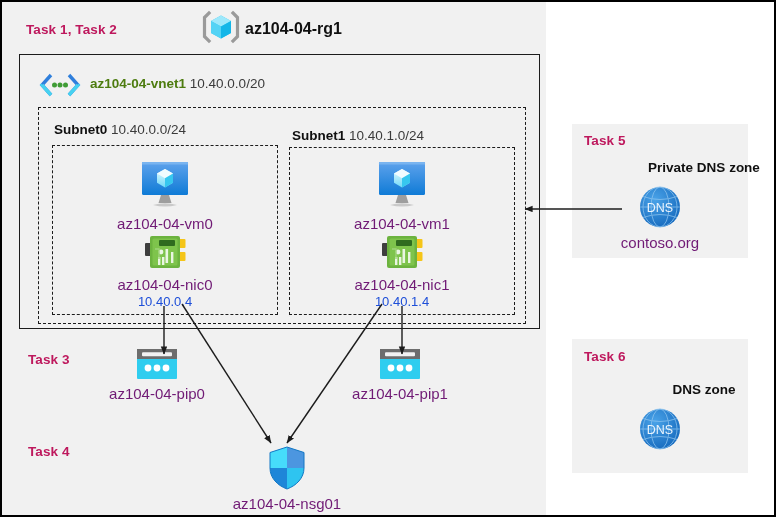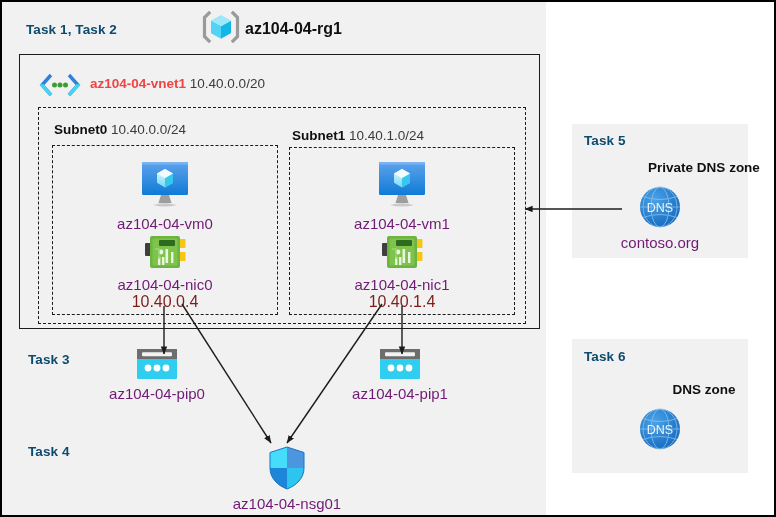--- a/index.html
+++ b/index.html
@@ -24,21 +24,21 @@
   
   .panel {
     position: absolute;
     background: #f1f1f1;
     box-sizing: border-box;
   }
   .task-label {
     position: absolute;
     font-size: 13.5px;
     font-weight: bold;
-    color: #0c4a6e;
+    color: #be185d;
     letter-spacing: 0.1px;
     white-space: nowrap;
   }
 
   
   #rg-panel {
     left: 0px;
     top: 0px;
     width: 544px;
     height: 517px;
@@ -67,21 +67,21 @@
   }
   #vnet-icon { position: absolute; left: 36px; top: 70px; width: 44px; height: 26px; }
   #vnet-title {
     position: absolute;
     left: 88px;
     top: 74px;
     font-size: 13.5px;
     color: #3b3b3b;
     white-space: nowrap;
   }
-  #vnet-title b { color: #ef4444; }
+  #vnet-title b { color: #4d7c0f; }
 
   
   #subnets-outer {
     position: absolute;
     left: 36px;
     top: 105px;
     width: 488px;
     height: 217px;
     box-sizing: border-box;
     border: 1.6px dashed #1c1c1c;
@@ -101,22 +101,22 @@
 
   
   .node { position: absolute; text-align: center; white-space: nowrap; }
   .node .nm {
     font-size: 15px;
     font-weight: normal;
     color: #701a75;
     line-height: 15px;
   }
   .node .ip {
-    font-size: 16px;
-    color: #7f1d1d;
+    font-size: 13px;
+    color: #1d4ed8;
     line-height: 15px;
   }
   .icon-wrap { display: block; margin: 0 auto; }
 
   
   #task5-panel { left: 570px; top: 122px; width: 176px; height: 134px; }
   #task6-panel { left: 570px; top: 337px; width: 176px; height: 134px; }
   .panel-head {
     position: absolute;
     font-size: 13.5px;

